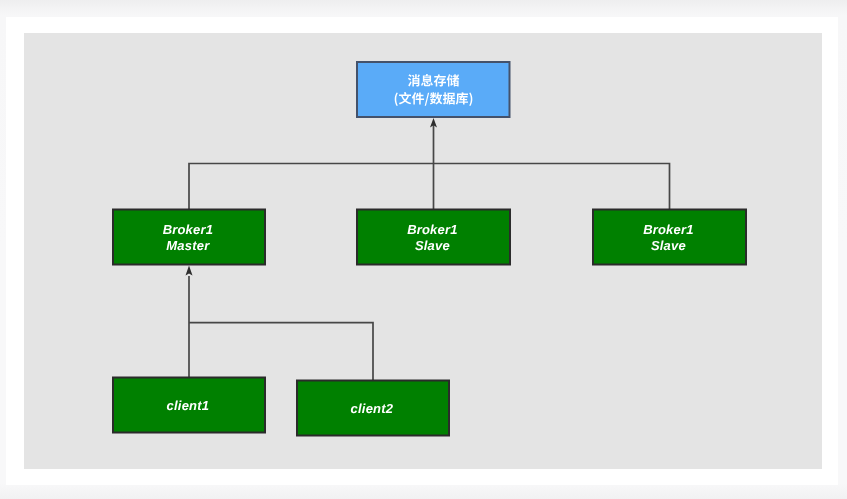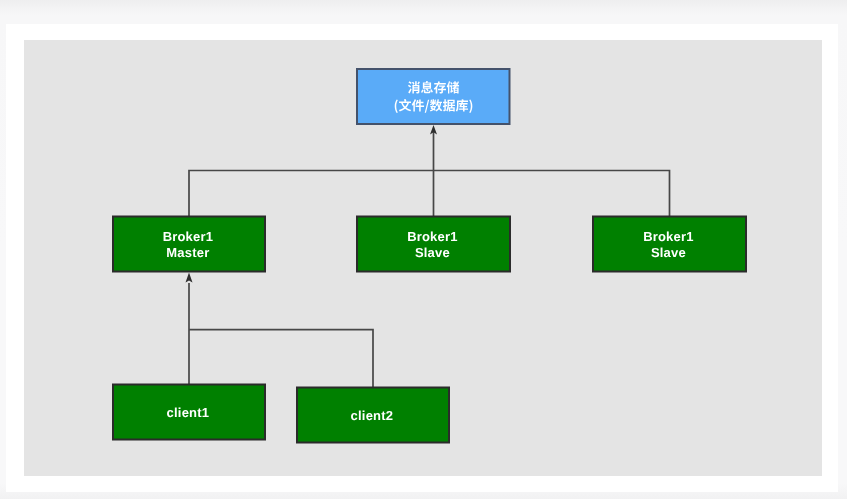--- a/index.html
+++ b/index.html
@@ -1,21 +1,21 @@
 <!DOCTYPE html>
 <html><head>
 <meta charset="utf-8">
 <title>Diagram</title>
 <style>
   html,body{margin:0;padding:0;}
   body{width:847px;height:499px;overflow:hidden;
        font-family:"Liberation Sans",sans-serif;-webkit-font-smoothing:antialiased;text-rendering:geometricPrecision;}
   #page{position:relative;width:847px;height:499px;
         background:linear-gradient(180deg,#eeeeef 0%,#f3f3f4 1.6%,#f7f7f8 3.2%,#f8f8f9 50%,#f8f8f9 97%,#f1f1f2 100%);}
-  #card{position:absolute;left:6px;top:24px;width:832px;height:468px;background:#ffffff;}
+  #card{position:absolute;left:6px;top:17px;width:832px;height:468px;background:#ffffff;font-style:italic;}
   #canvas{position:absolute;left:17.5px;top:16px;width:798px;height:436px;background:#e4e4e4;}
   #dg{position:absolute;left:0;top:0;display:block;}
   .nlbl{will-change:transform;font-family:"Liberation Sans",sans-serif;font-size:13px;font-weight:bold;
         fill:#ffffff;text-anchor:middle;letter-spacing:0.2px;
         text-rendering:geometricPrecision;}
   .conn{fill:none;stroke:#474747;stroke-width:1.7;}
   .arrow{fill:#2e2e2e;stroke:none;}
   .nbox{fill:#008000;stroke:#2b2b2b;stroke-width:2;}
   .sbox{fill:#5aabf8;stroke:#44526b;stroke-width:2;}
   .cjk{fill:#ffffff;stroke:none;}

